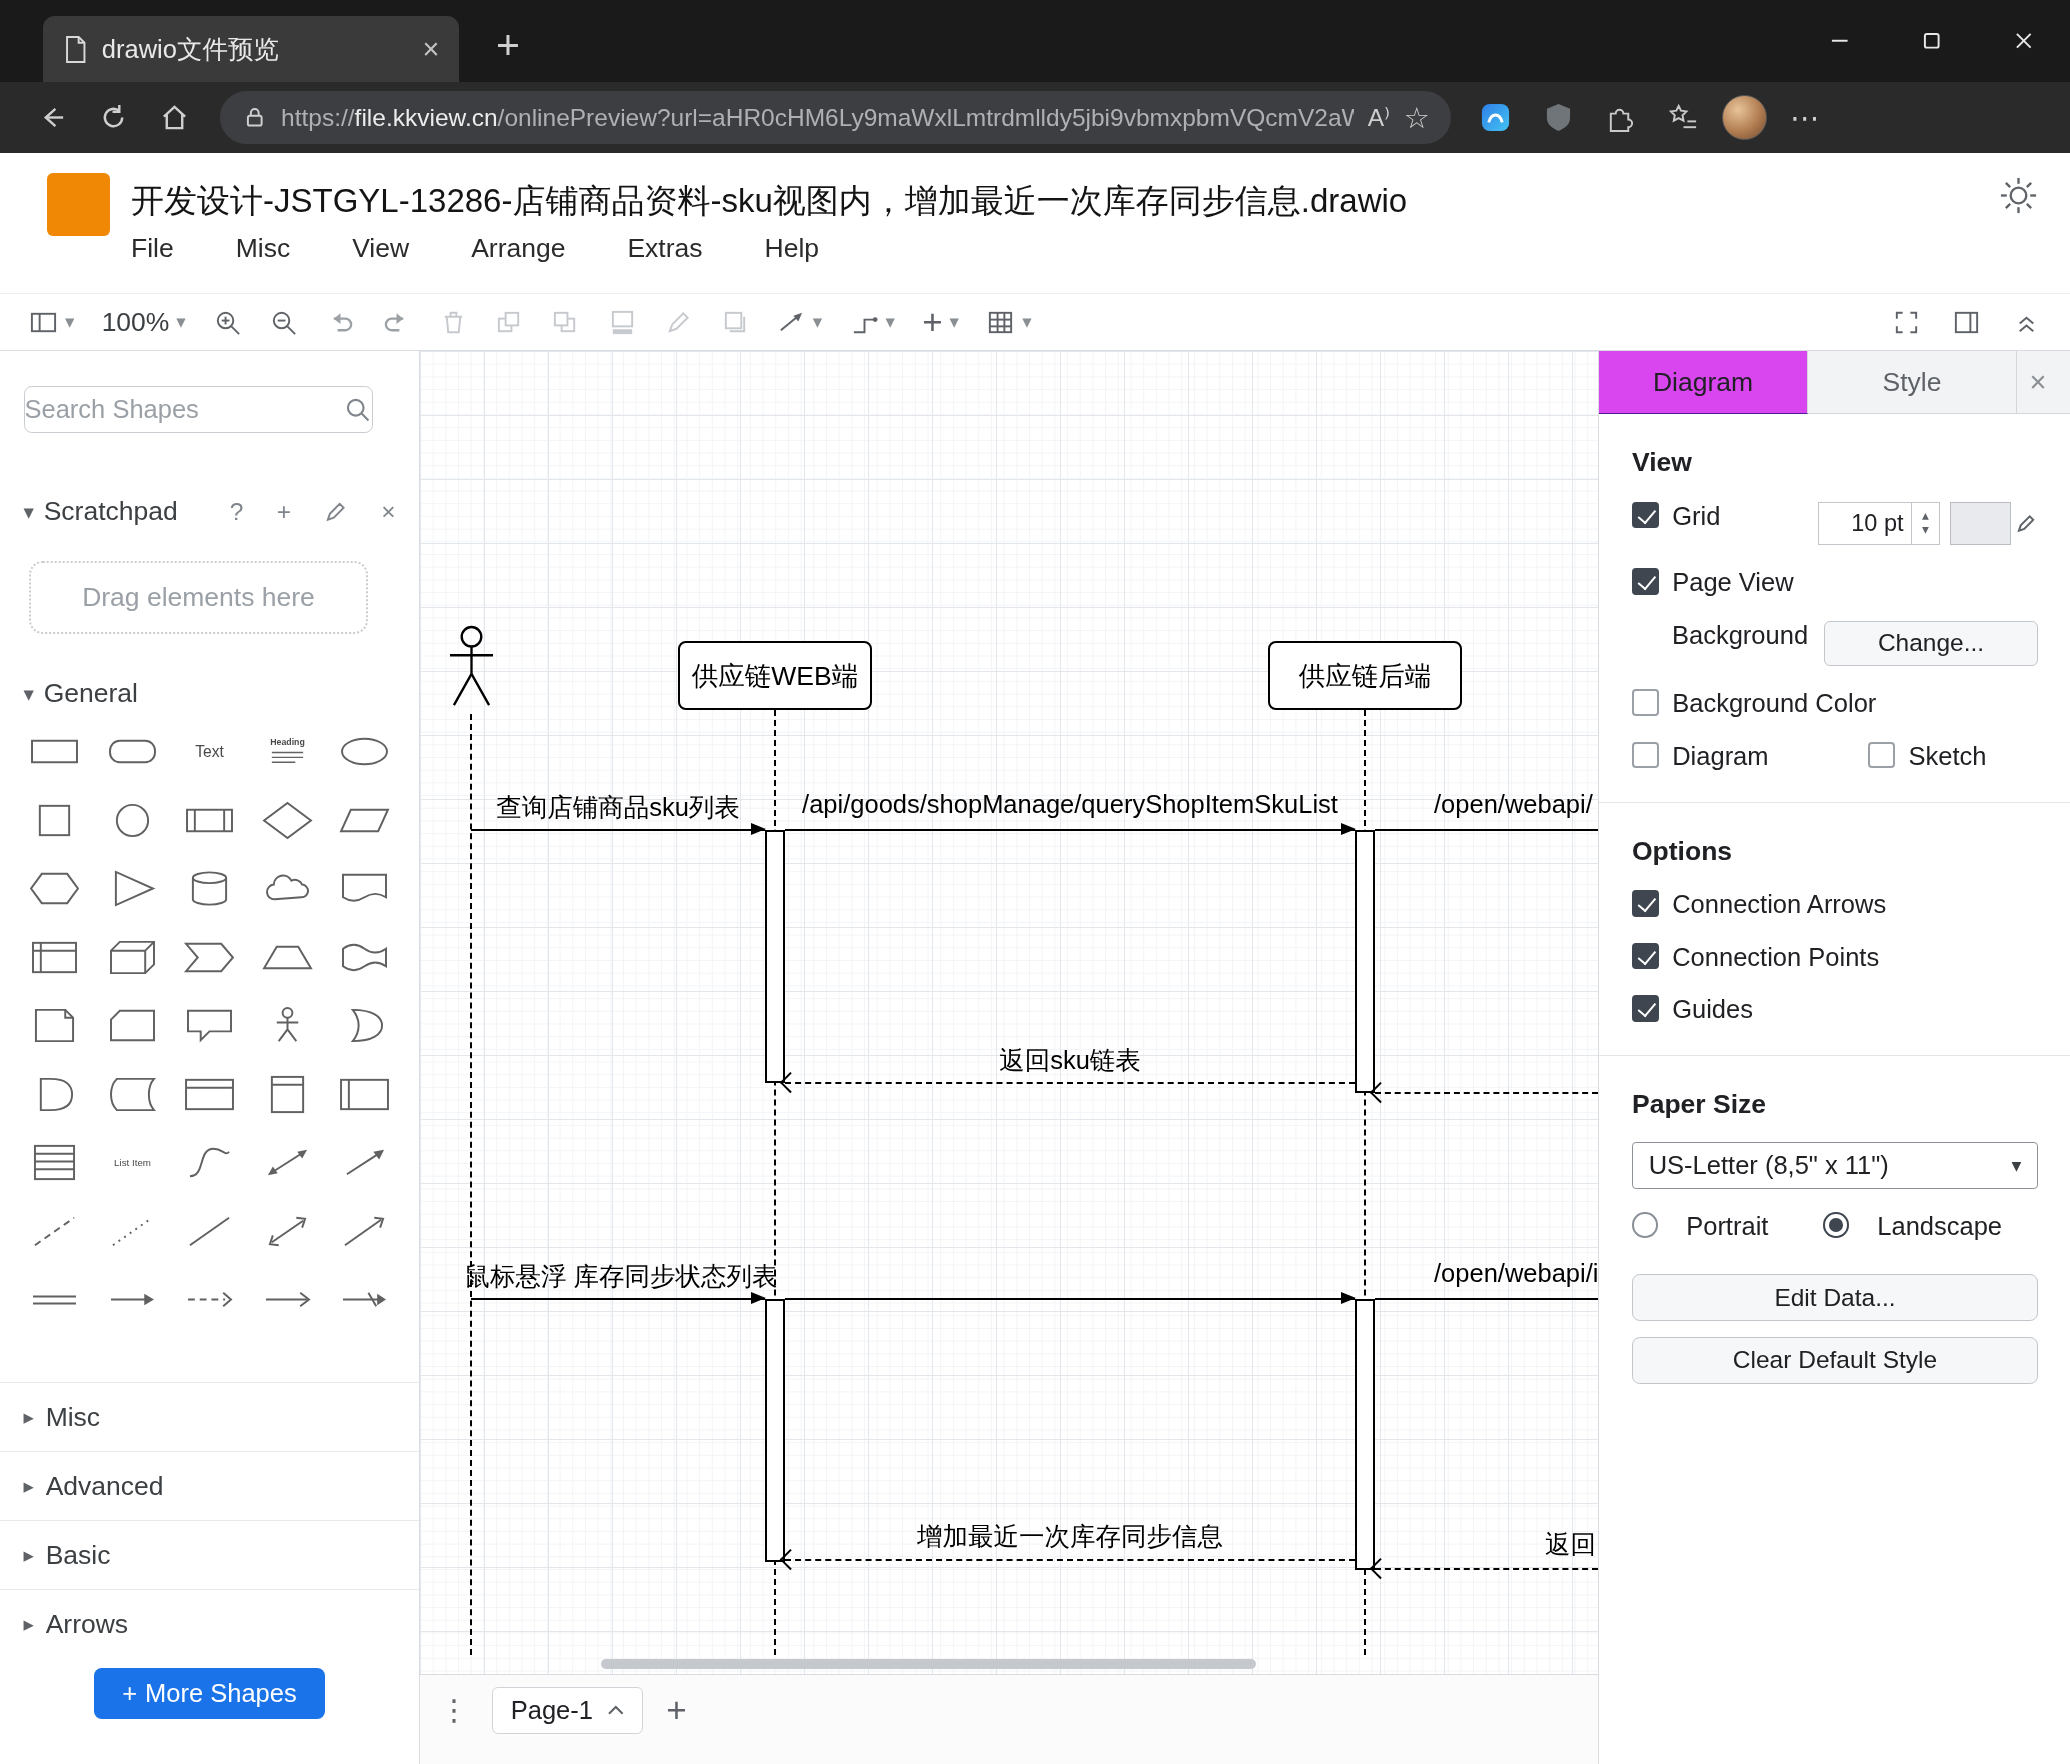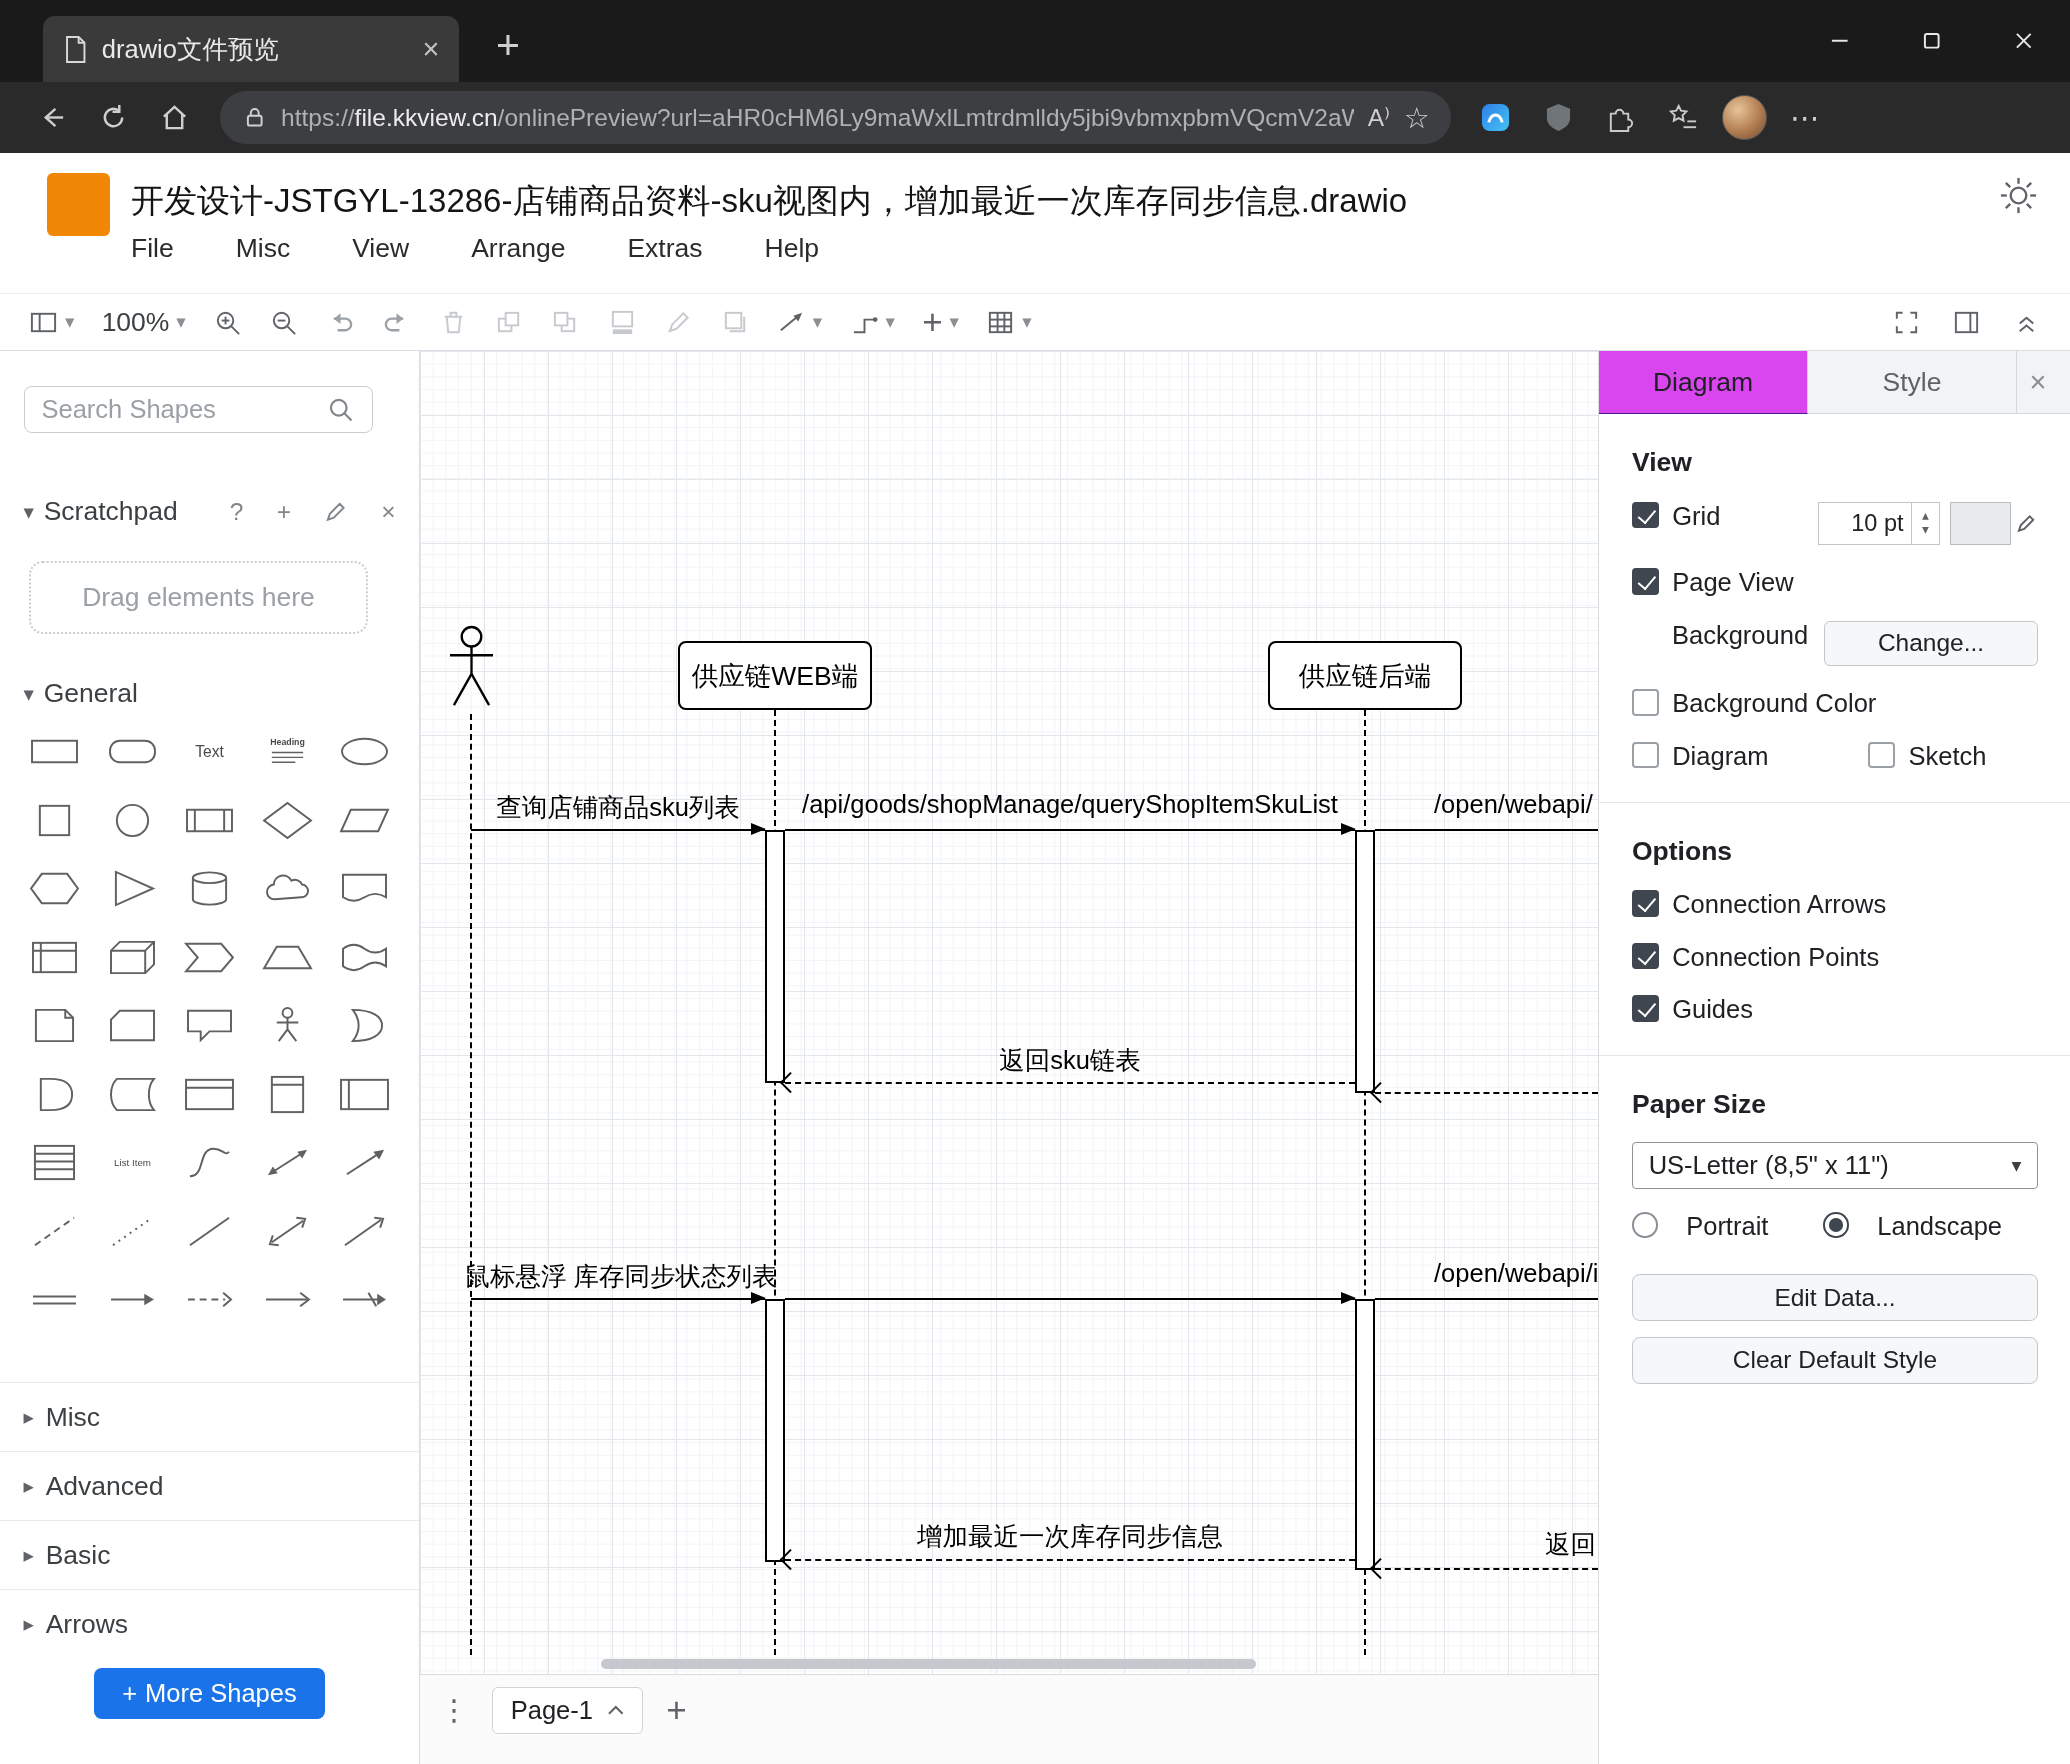--- a/index.html
+++ b/index.html
@@ -44,21 +44,21 @@
   .zoomtxt{font-size:26.5px;color:#3c4043}
   .caret{font-size:18.6px;color:#8a8f94}
   .tbright{margin-left:auto;display:flex;gap:31px;color:#5f6368}
   .plusg{font-size:35px;font-weight:300;line-height:0.8}
 
   
   .leftpanel{position:absolute;left:0;top:198px;width:420px;height:1413px;background:#fff;
     border-right:1px solid #d9dce0;overflow:hidden}
   .search{position:absolute;left:23.5px;top:35px;width:349px;height:47px;border:1px solid #c9cdd2;
     border-radius:7.8px;display:flex;align-items:center;justify-content:space-between;
-    padding:0 17px;color:#9aa0a6;font-size:25.5px}
+    padding:0 0;color:#9aa0a6;font-size:25.5px}
   .scratchrow{position:absolute;left:23.5px;top:145px;width:372px;display:flex;align-items:center;
     font-size:26.5px;color:#3c4043;gap:9.8px}
   .scric{margin-left:23.5px;color:#80868c;font-size:24.5px}
   .dropzone{position:absolute;left:29px;top:210px;width:339px;height:73px;border:2.9px dotted #ccc;
     border-radius:13.7px;color:#9aa0a6;font-size:26.5px;display:flex;align-items:center;justify-content:center}
   .generalrow{position:absolute;left:23.5px;top:327px;display:flex;align-items:center;gap:9.8px;
     font-size:26.5px;color:#3c4043}
   .chev{color:#5f6368;font-size:20.6px}
   #shapegrid{position:absolute;left:15.7px;top:378px;width:388px;display:grid;
     grid-template-columns:repeat(5,1fr);row-gap:23.5px;justify-items:center}

